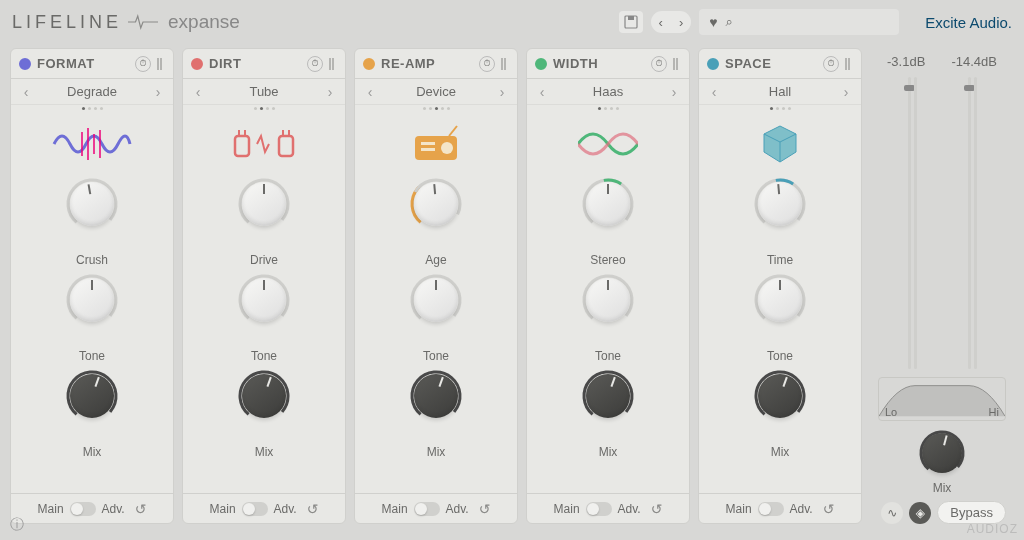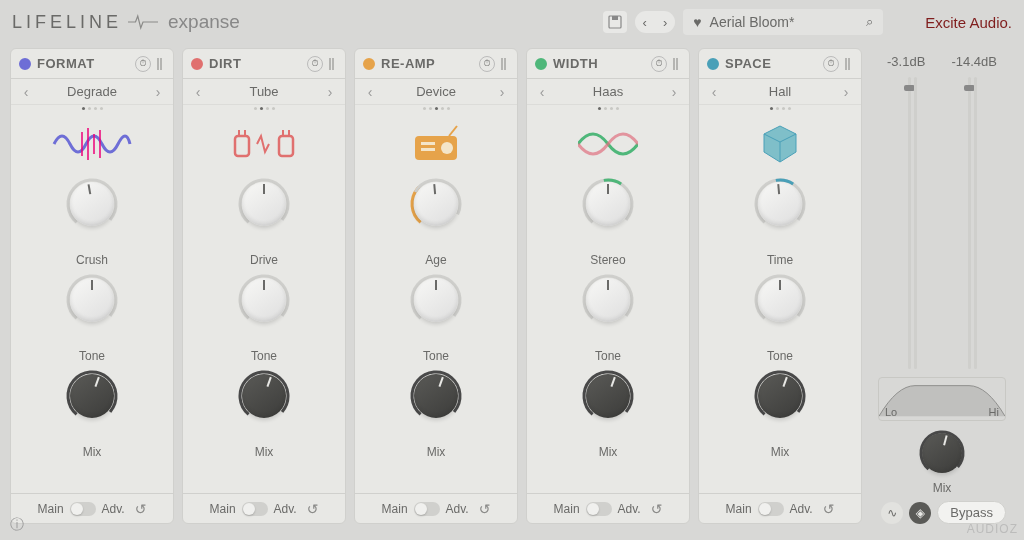--- a/index.html
+++ b/index.html
@@ -30,21 +30,21 @@
     background: #e8e8e6; border-radius: 12px; height: 22px;
     display: flex; align-items: center; font-size: 13px;
   }
   .nav-pill span { padding: 0 8px; cursor: pointer; }
   .preset-box {
     background: #e2e2e0; border-radius: 4px; height: 26px;
     display: flex; align-items: center; gap: 8px;
     padding: 0 10px; min-width: 200px; font-size: 14px;
   }
   .heart { font-size: 14px; }
-  .brand { margin-left: 34px; font-size: 15px; color: #7f1d1d; }
+  .brand { margin-left: 18px; font-size: 15px; color: #0c4a6e; }
 
   .main { display: flex; padding: 4px 10px 6px 10px; gap: 8px; height: 486px; }
   .module {
     flex: 0 0 164px;
     background: #e8e8e5;
     border: 1px solid #d0d0cd;
     border-radius: 6px;
     display: flex; flex-direction: column;
     overflow: hidden;
   }
@@ -149,21 +149,20 @@
         <rect x="1" y="1" width="12" height="12" rx="1" fill="none" stroke="#888" stroke-width="1.2"></rect>
         <rect x="4" y="1" width="6" height="4" fill="#888"></rect>
       </svg>
   </button>
   <div class="nav-pill">
     <span>‹</span>
     <span>›</span>
   </div>
   <div class="preset-box">
     <span class="heart">♥</span>
-    <span style="flex:1">Aerial Bloom*</span>
     <span style="font-size:13px">⌕</span>
   </div>
   <span class="brand">Excite Audio.</span>
 </div>
 
 <div class="main">
 
   <div class="module">
     <div class="mod-header">
       <span class="dot" style="border-color:#6e6ed6;background:#6e6ed6"></span>

